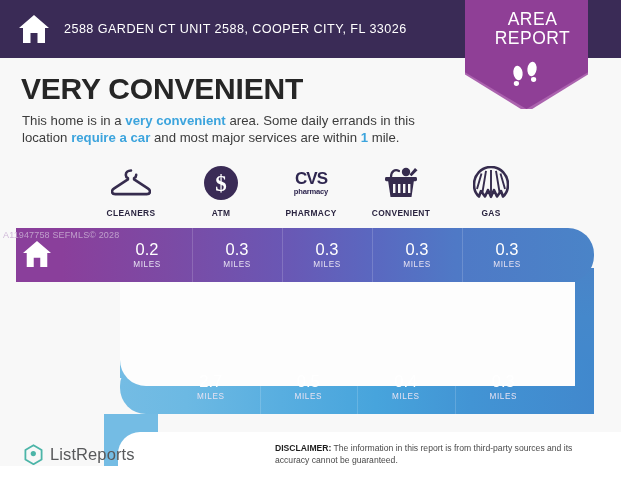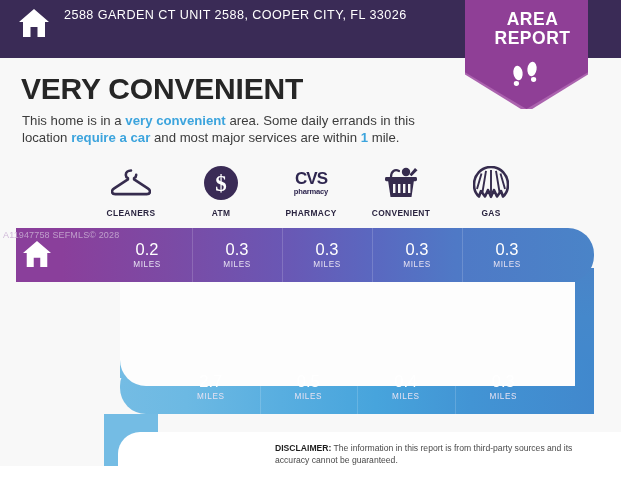--- a/index.html
+++ b/index.html
@@ -11,21 +11,21 @@
   }
   #root{position:absolute;inset:0;background:#f8f8f8;}
 
   
   .header{
     position:absolute;left:0;top:0;width:621px;height:58px;
     background:#3a2b56;
   }
   .header-inner{
     position:absolute;left:18px;top:0;height:58px;
-    display:flex;align-items:flex-start;gap:14px;margin-top:8px;
+    display:flex;align-items:center;gap:14px;
   }
   .house-hdr{width:32px;height:30px;display:block;}
   .addr{
     color:#ffffff;font-size:12.6px;letter-spacing:.45px;
     font-weight:400;white-space:nowrap;
   }
 
   
   .badge{
     position:absolute;left:465px;top:-6px;width:123px;height:115px;
@@ -36,21 +36,21 @@
   }
   .badge-border{
     position:absolute;left:465px;top:-6px;width:123px;height:115px;
     z-index:4;
     background:#ab63ae;
     -webkit-clip-path:polygon(0 0,100% 0,100% 70%,50% 103%,0 70%);
     clip-path:polygon(0 0,100% 0,100% 70%,50% 103%,0 70%);
   }
   .badge-txt{
     position:absolute;left:0;right:0;top:16px;text-align:center;
-    color:#fff;font-size:17.5px;font-weight:700;line-height:19px;
+    color:#fff;font-size:17.5px;font-weight:400;line-height:19px;
     letter-spacing:.5px;
     padding-left:12px;
   }
   .badge-feet{
     position:absolute;left:50%;top:64px;transform:translateX(-50%);
     width:40px;height:30px;
   }
 
   
   .headline{
@@ -343,18 +343,25 @@
 
   <svg class="home-badge" viewBox="0 0 32 30">
     <path d="M16 1 L31 14 L27 14 L27 29 L19.5 29 L19.5 19 L12.5 19 L12.5 29 L5 29 L5 14 L1 14 Z" fill="#ffffff"></path>
   </svg>
   <div class="watermark">A11947758  SEFMLS© 2028</div>
 
   <div class="footer-strip"></div>
   <div class="footer-strip-mask"></div>
   <div class="bottom-white"></div>
 
+  <div class="lr-logo">
+    <svg width="19" height="21" viewBox="0 0 19 21">
+      <path d="M9.5 1.2 L17.6 6 L17.6 15.4 L9.5 20.2 L1.4 15.4 L1.4 6 Z" fill="none" stroke="#4cb5a8" stroke-width="1.8" stroke-linejoin="round" transform="rotate(0 9.5 10.5)"></path>
+      <circle cx="9.3" cy="9.6" r="2.6" fill="#4cb5a8"></circle>
+    </svg>
+    <span class="lr-name">ListReports</span>
+  </div>
 
   <div class="disclaimer">
     <b>DISCLAIMER:</b><span> The information in this report is from third-party sources and its accuracy cannot be guaranteed.</span>
   </div>
 
 </div>
 
 </body></html>

